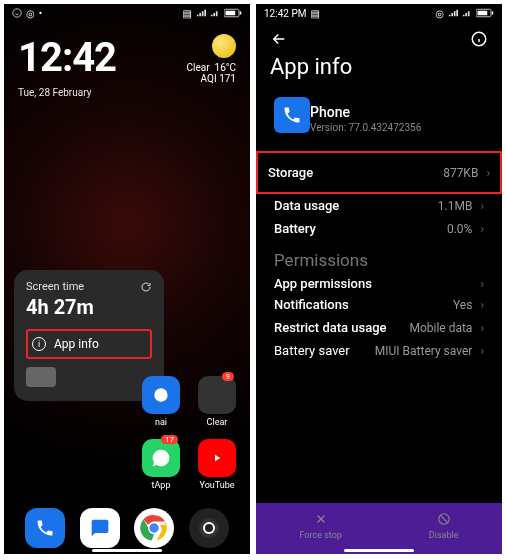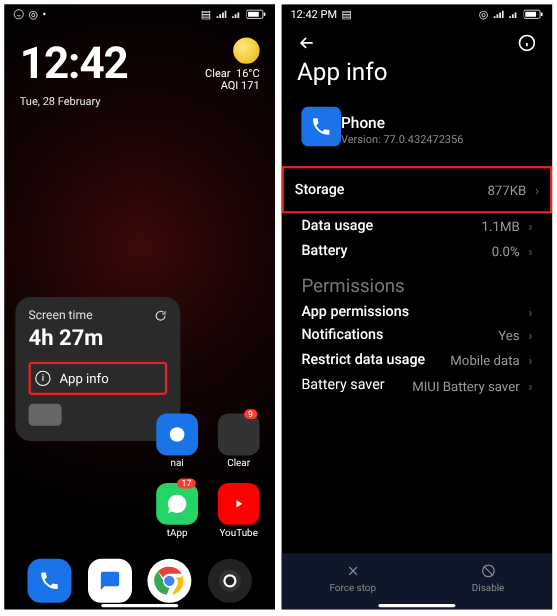--- a/index.html
+++ b/index.html
@@ -132,21 +132,21 @@
   .row .val { color:#999; font-size:12px; }
   .row .chev { color:#666; margin-left:8px; font-size:12px; }
   .row.hl { border:2px solid #e22; margin: 0 0; padding:12px 10px;align-items:center; }
   .row .right { display:flex; align-items:center; }
 
   .section-lbl { font-size:17px; color:#777; padding: 10px 18px 2px 18px; }
   .row-desc { font-size:10px; color:#777; padding: 0 18px 12px 18px; line-height:1.4; }
 
   .bottom-bar {
     position:absolute; bottom:0; left:0; right:0;
-    background:#0f172a;
+    background:#4c1d95;
     display:flex; justify-content:space-around;
     padding:8px 0 14px 0;
   }
   .bb-item { display:flex; flex-direction:column; align-items:center; gap:3px; font-size:9px; color:#888; }
   .bb-item.active { color:#fff; }
   .bb-ico { width:16px; height:16px; display:flex; align-items:center; justify-content:center; }
 
   svg { display:block; }
 </style>
 </head>

